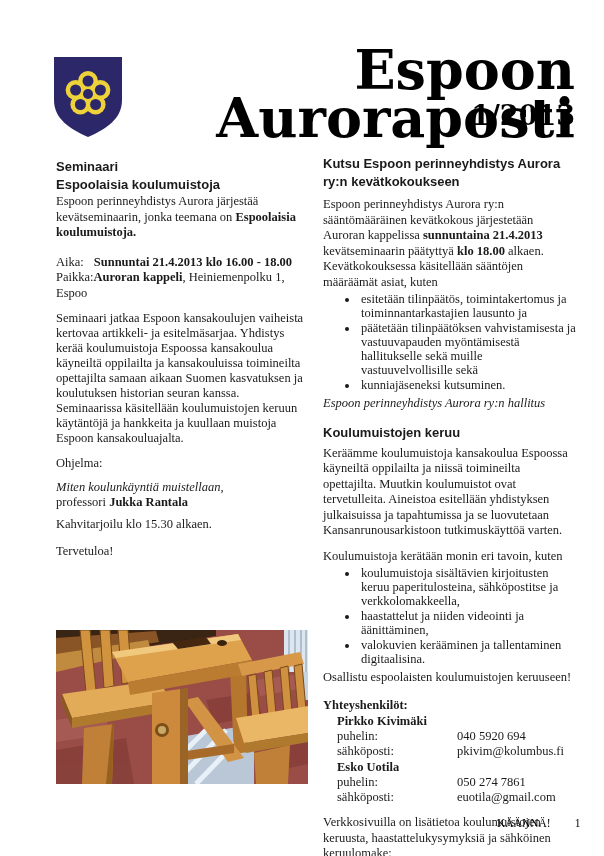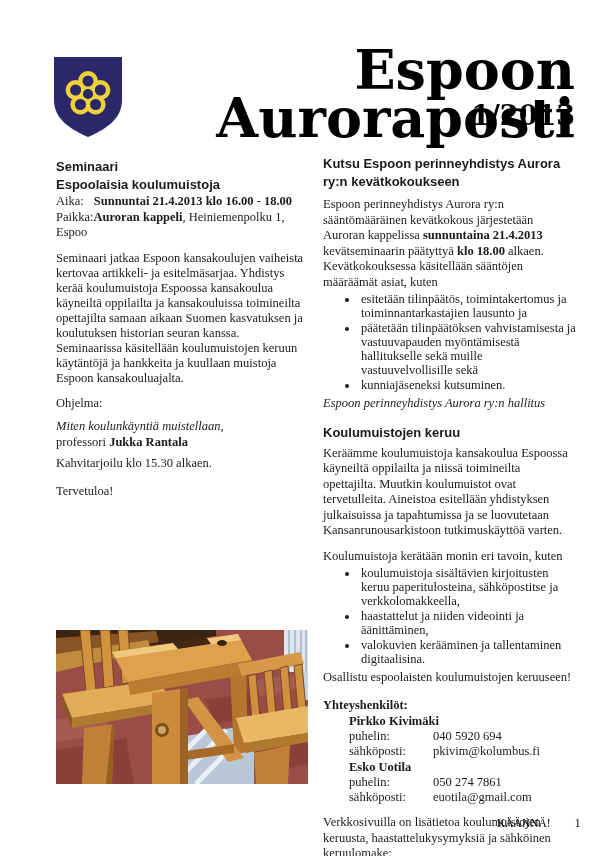--- a/index.html
+++ b/index.html
@@ -30,23 +30,23 @@
   .b{font-weight:bold;}
   .i{font-style:italic;}
   .ml{margin-left:10px;}
   .mb2{margin-bottom:2px;} .mb4{margin-bottom:4px;} .mb6{margin-bottom:6px;}
   .mb8{margin-bottom:8px;} .mb10{margin-bottom:10px;} .mb12{margin-bottom:12px;}
   .mb14{margin-bottom:14px;} .mb18{margin-bottom:18px;}
   .desc{line-height:15px;}
   ul{margin:2px 0 4px 0;padding-left:36px;}
   li{line-height:14px;padding-left:2px;margin-bottom:1px;}
   
-  .contacts{margin-left:26px;}
+  .contacts{margin-left:14px;}
   .c-name{font-weight:bold;line-height:16px;}
-  .c-row{display:grid;grid-template-columns:84px auto;line-height:15px;}
+  .c-row{display:grid;grid-template-columns:84px auto;line-height:15px;gap:36px;}
   
   .photo{position:absolute;left:56px;top:630px;width:252px;height:154px;}
   .photo svg{display:block;}
   
   .footer{
     position:absolute;left:497px;top:817px;display:flex;gap:24px;
     font-size:11.5px;line-height:13px;color:#000;
   }
 </style>
 </head>
@@ -77,20 +77,24 @@
     </svg>
   </div>
   <div class="masthead">Espoon Auroraposti</div>
   <div class="issue">1/2013</div>
 
   <div class="col col-left">
     <h2>
       <div>Seminaari</div>
       <div>Espoolaisia koulumuistoja</div>
     </h2>
+    <p class="mb14">
+      <span>Espoon perinneyhdistys Aurora järjestää kevätseminaarin, jonka teemana on</span>
+      <span class="b">Espoolaisia koulumuistoja.</span>
+    </p>
     <p class="mb10">
       <span>Aika:</span><span class="b ml">Sunnuntai 21.4.2013 klo 16.00 - 18.00</span><br>
       <span>Paikka:</span><span class="b">Auroran kappeli</span><span>, Heiniemenpolku 1, Espoo</span>
     </p>
     <p class="mb10 desc">Seminaari jatkaa Espoon kansakoulujen vaiheista kertovaa artikkeli- ja esitelmäsarjaa. Yhdistys kerää koulumuistoja Espoossa kansakoulua käyneiltä oppilailta ja kansakouluissa toimineilta opettajilta samaan aikaan Suomen kasvatuksen ja koulutuksen historian seuran kanssa. Seminaarissa käsitellään koulumuistojen keruun käytäntöjä ja hankkeita ja kuullaan muistoja Espoon kansakouluajalta.</p>
     <p class="mb8">Ohjelma:</p>
     <p class="mb6">
       <span class="i">Miten koulunkäyntiä muistellaan</span><span>,</span><br>
       <span>professori </span><span class="b">Jukka Rantala</span>
     </p>

